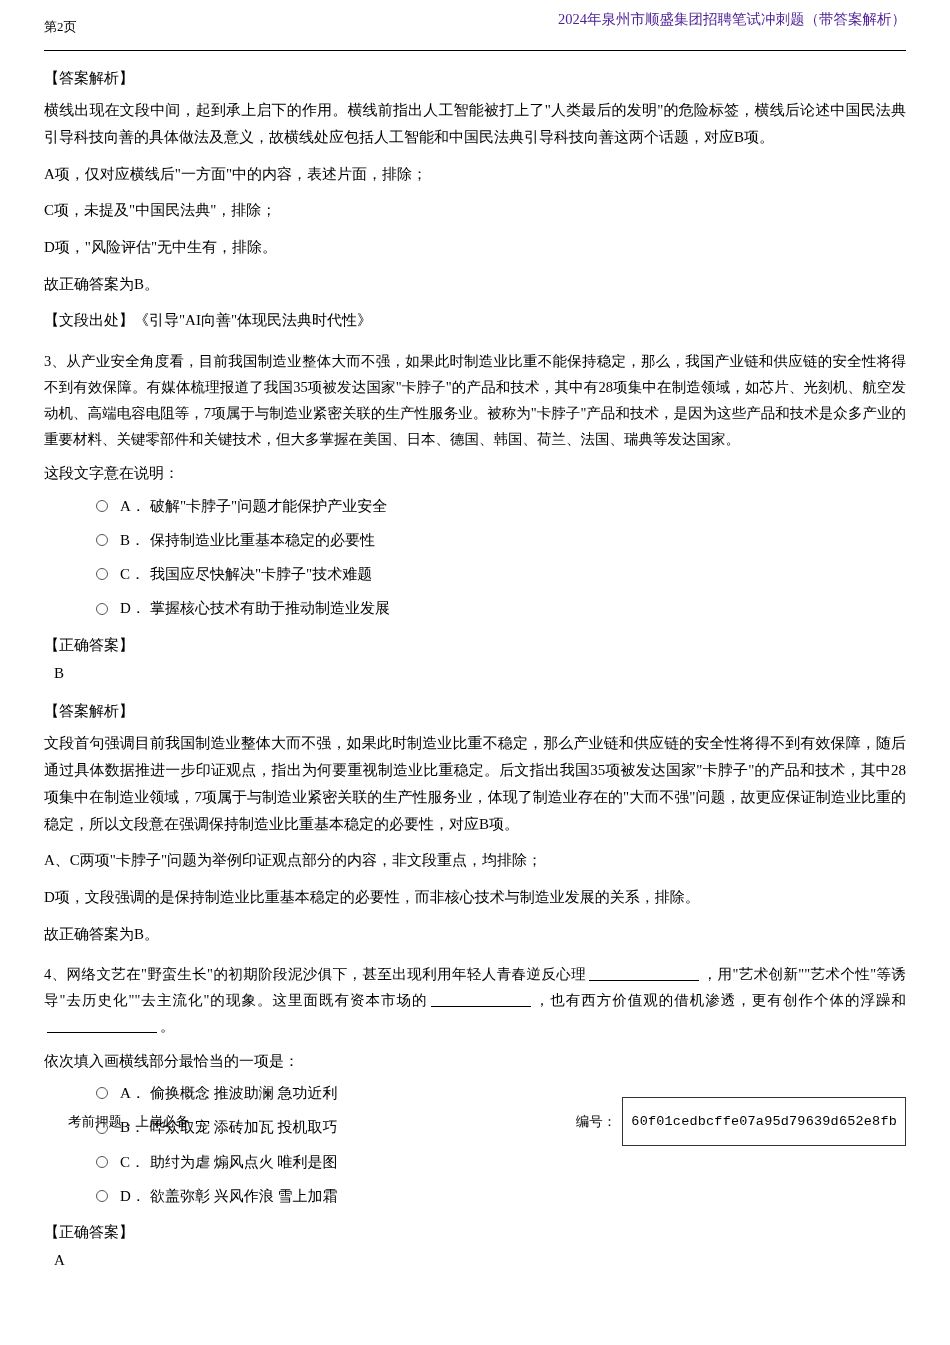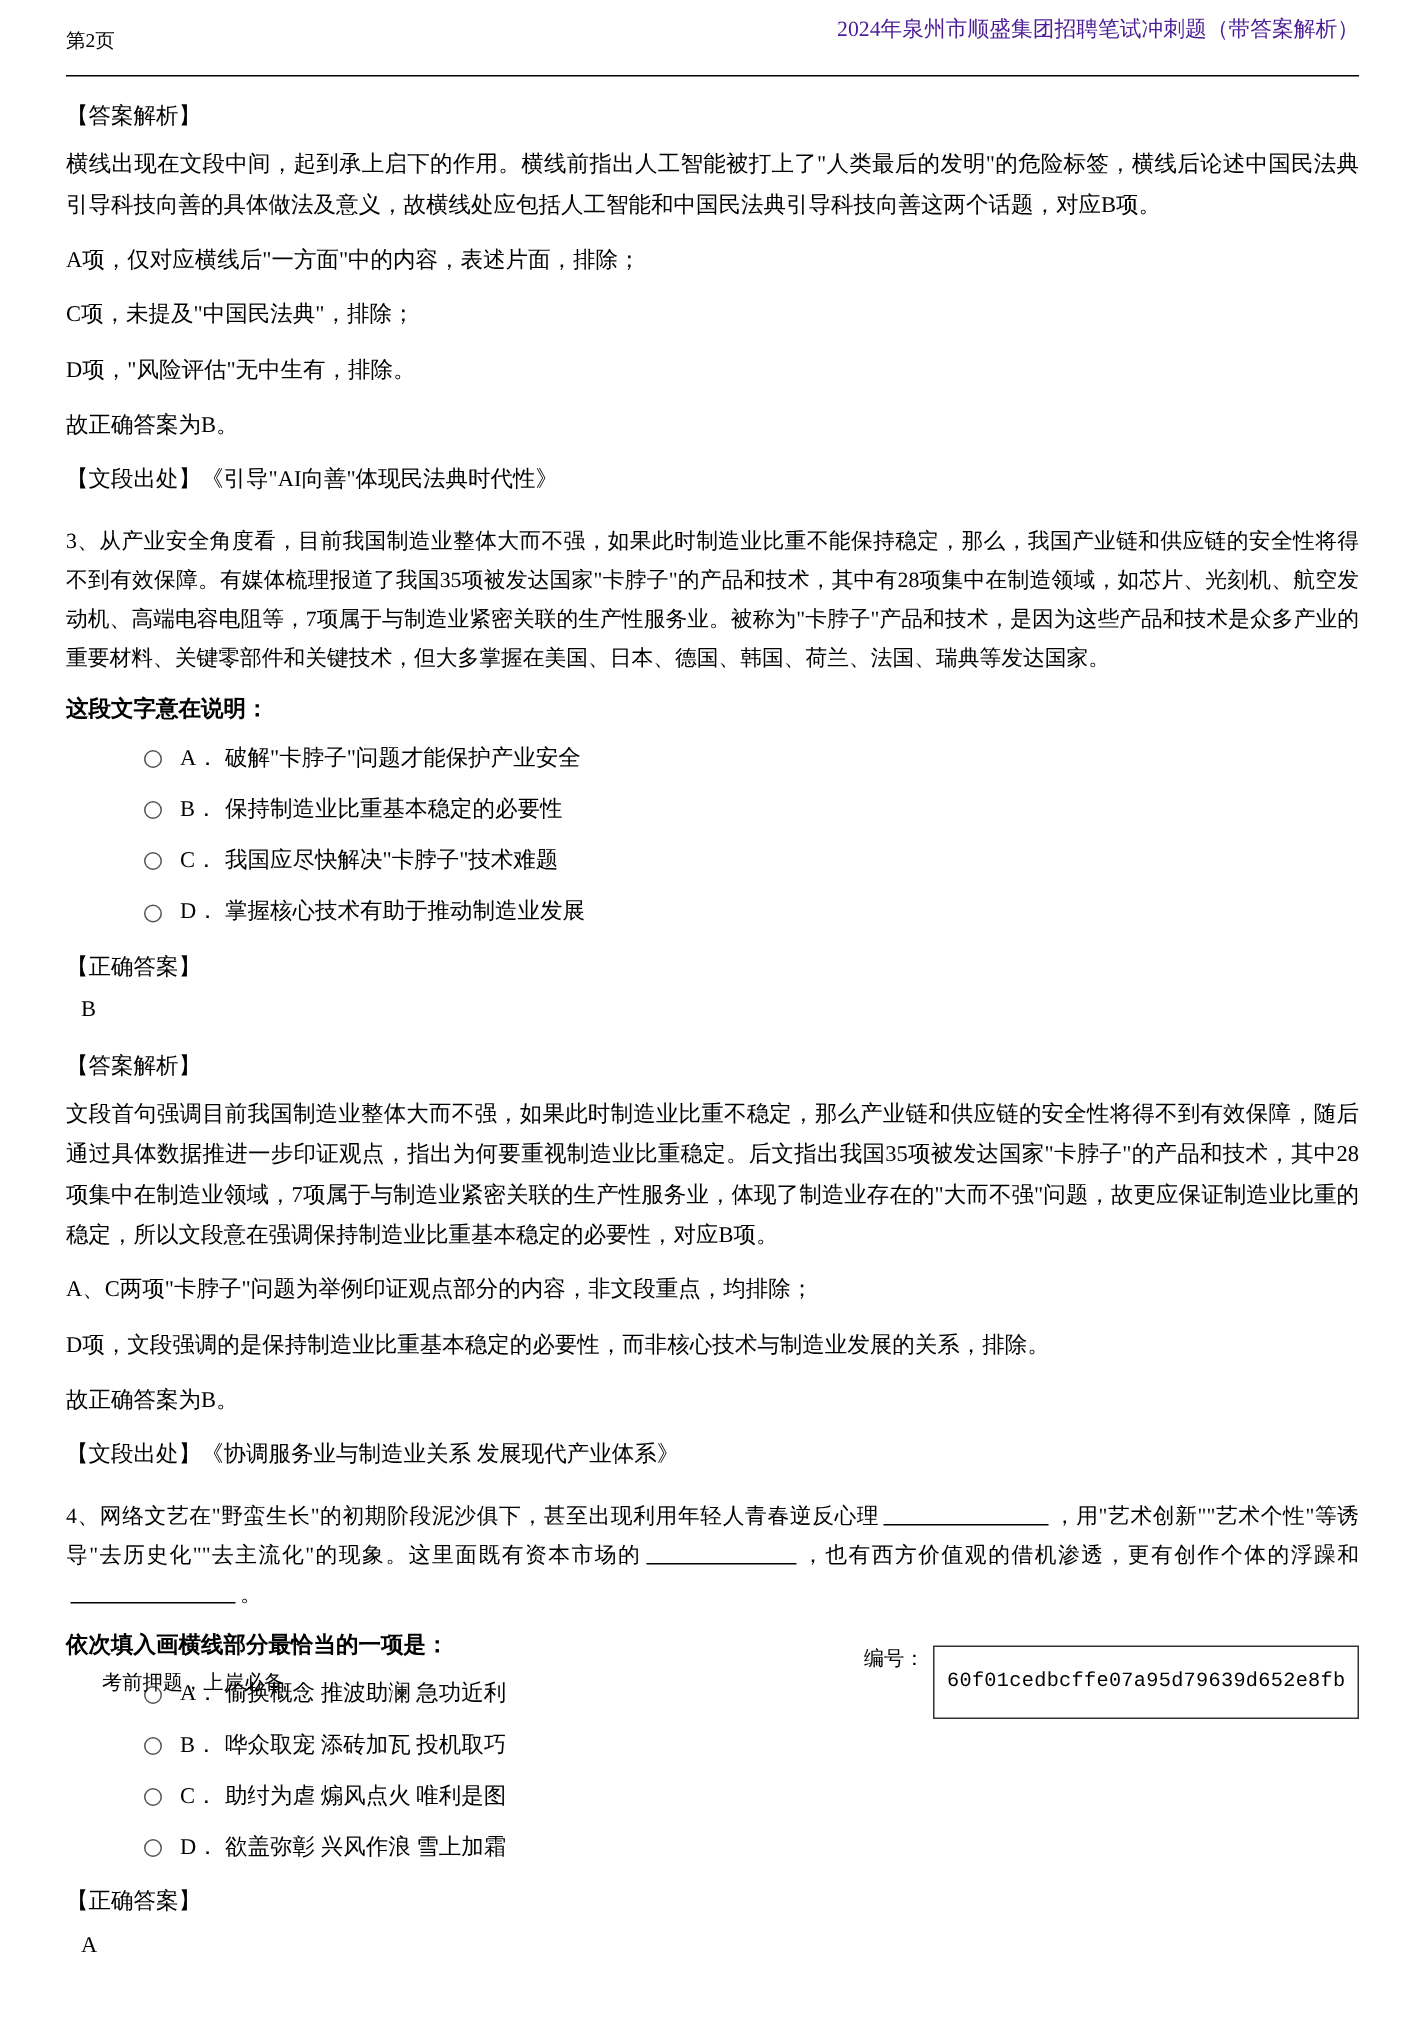--- a/index.html
+++ b/index.html
@@ -60,21 +60,20 @@
   }
   p.para {
     margin: 0 0 10px 0;
     text-align: justify;
     text-justify: inter-ideograph;
     font-size: 15px;
     line-height: 1.78;
   }
   p.tight {
     margin: 0 0 6px 0;
-    font-weight: bold;
   }
   .question {
     margin: 14px 0 8px 0;
     font-size: 14.5px;
     line-height: 1.8;
     text-align: justify;
     text-justify: inter-ideograph;
   }
   .options {
     margin: 4px 0 4px 0;
@@ -132,21 +131,21 @@
     align-items: center;
     justify-content: space-between;
     font-size: 13.5px;
     margin-left: 24px;
   }
   .footer .left-note {
     color: #000;
   }
   .footer .right-code {
     display: flex;
-    align-items: flex-start;
+    align-items: center;
     gap: 6px;
   }
   .code-box {
     border: 1px solid #333;
     padding: 16px 8px;
     font-family: "Liberation Mono", "DejaVu Sans Mono", monospace;
     font-size: 13.5px;
     letter-spacing: 0.2px;
   }
 </style>
@@ -198,21 +197,20 @@
     </div>
 
     <div class="answer-label">【正确答案】</div>
     <div class="answer-value">B</div>
 
     <div class="block-label">【答案解析】</div>
     <p class="para">文段首句强调目前我国制造业整体大而不强，如果此时制造业比重不稳定，那么产业链和供应链的安全性将得不到有效保障，随后通过具体数据推进一步印证观点，指出为何要重视制造业比重稳定。后文指出我国35项被发达国家"卡脖子"的产品和技术，其中28项集中在制造业领域，7项属于与制造业紧密关联的生产性服务业，体现了制造业存在的"大而不强"问题，故更应保证制造业比重的稳定，所以文段意在强调保持制造业比重基本稳定的必要性，对应B项。</p>
     <p class="para">A、C两项"卡脖子"问题为举例印证观点部分的内容，非文段重点，均排除；</p>
     <p class="para">D项，文段强调的是保持制造业比重基本稳定的必要性，而非核心技术与制造业发展的关系，排除。</p>
     <p class="para">故正确答案为B。</p>
-    <p class="source">【文段出处】《协调服务业与制造业关系 发展现代产业体系》</p>
 
     <div class="question">
       <span>4、网络文艺在"野蛮生长"的初期阶段泥沙俱下，甚至出现利用年轻人青春逆反心理</span><span class="blank-line"></span><span>，用"艺术创新""艺术个性"等诱导"去历史化""去主流化"的现象。这里面既有资本市场的</span><span class="blank-line short"></span><span>，也有西方价值观的借机渗透，更有创作个体的浮躁和</span><span class="blank-line"></span><span>。</span>
     </div>
 
     <p class="para tight">依次填入画横线部分最恰当的一项是：</p>
 
     <div class="options">
       <div class="option">
         <span class="radio"></span>

